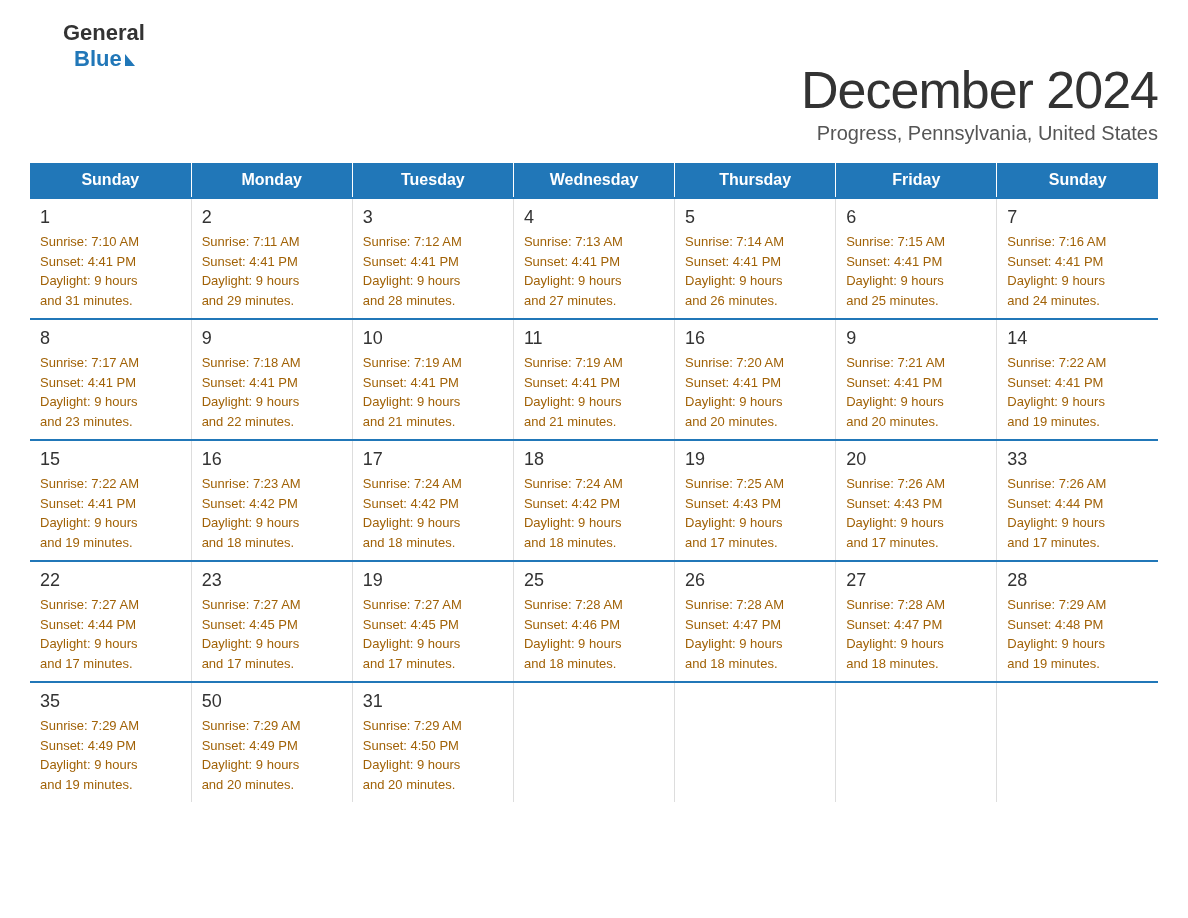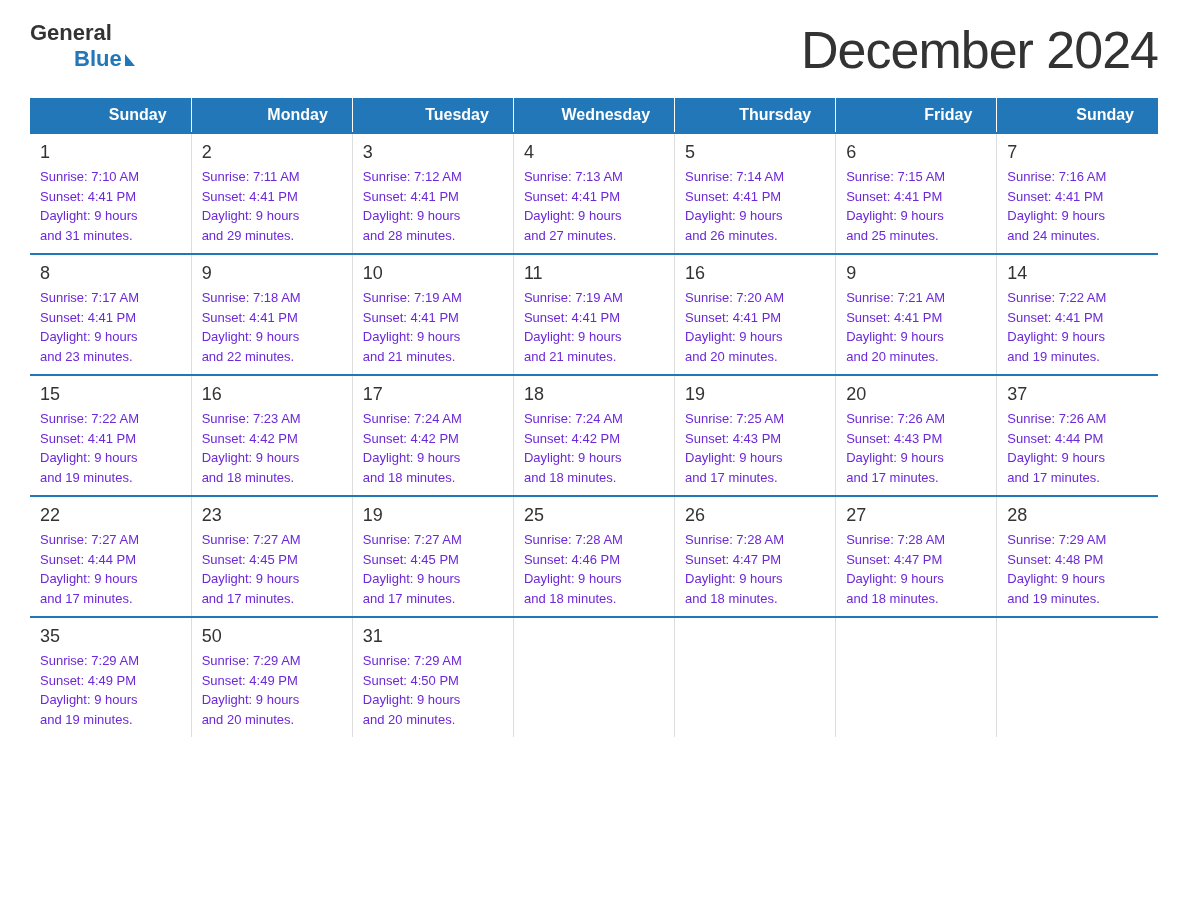--- a/index.html
+++ b/index.html
@@ -19,40 +19,42 @@
     .logo {
       display: flex;
       flex-direction: column;
       align-items: flex-start;
     }
     .logo-general {
       font-size: 22px;
       font-weight: bold;
       color: #333;
       letter-spacing: 0;
+      margin-left: 33px;
     }
     .logo-blue {
       font-size: 22px;
       font-weight: bold;
       color: #2177b8;
       display: flex;
       align-items: center;
       margin-left: 44px;
     }
     .logo-triangle {
       width: 0;
       height: 0;
       border-left: 10px solid #2177b8;
       border-top: 12px solid transparent;
       border-bottom: 0px solid transparent;
       margin-left: 3px;
       margin-top: 2px;
     }
     .title-block {
       text-align: right;
+      margin-top: 40px;
     }
     .month-title {
       font-size: 52px;
       font-weight: 300;
       color: #333;
       letter-spacing: -1px;
     }
     .location {
       font-size: 20px;
       color: #555;
@@ -63,21 +65,21 @@
       border-collapse: collapse;
     }
     .calendar thead tr {
       background-color: #2177b8;
     }
     .calendar thead th {
       color: #fff;
       font-size: 16px;
       font-weight: 600;
       padding: 8px 24px;
-      text-align: right;
+      text-align: center;
       border-right: 1px solid #fff;
     }
     .calendar thead th:last-child {
       border-right: none;
     }
     .calendar tbody tr {
       border-top: 2px solid #2177b8;
     }
     .calendar tbody td {
       vertical-align: top;
@@ -93,39 +95,40 @@
     .day-number {
       font-size: 18px;
       font-weight: 400;
       color: #333;
       margin-bottom: 4px;
       display: block;
     }
     .day-info {
       font-size: 13px;
       line-height: 1.5;
-      color: #6d28d9;
+      color: #a16207;
     }
     .empty-cell {
       background: #fff;
     }
   </style>
 </head>
 <body>
 
 <div class="header">
   <div class="logo">
     <span class="logo-general">General</span>
     <span class="logo-blue">
       <span>Blue</span>
       <span class="logo-triangle"></span>
     </span>
   </div>
   <div class="title-block">
     <div class="month-title">December 2024</div>
+    <div class="location">Progress, Pennsylvania, United States</div>
   </div>
 </div>
 
 <table class="calendar">
   <thead>
     <tr>
     <th>Sunday</th>
         <th>Monday</th>
         <th>Tuesday</th>
         <th>Wednesday</th>
@@ -314,21 +317,21 @@
         <td>
           <span class="day-number">20</span>
           <div class="day-info">
             Sunrise: 7:26 AM<br>
             Sunset: 4:43 PM<br>
             Daylight: 9 hours<br>
             and 17 minutes.
           </div>
         </td>
         <td>
-          <span class="day-number">37</span>
+          <span class="day-number">33</span>
           <div class="day-info">
             Sunrise: 7:26 AM<br>
             Sunset: 4:44 PM<br>
             Daylight: 9 hours<br>
             and 17 minutes.
           </div>
         </td>
       </tr>
       <tr>
         <td>

